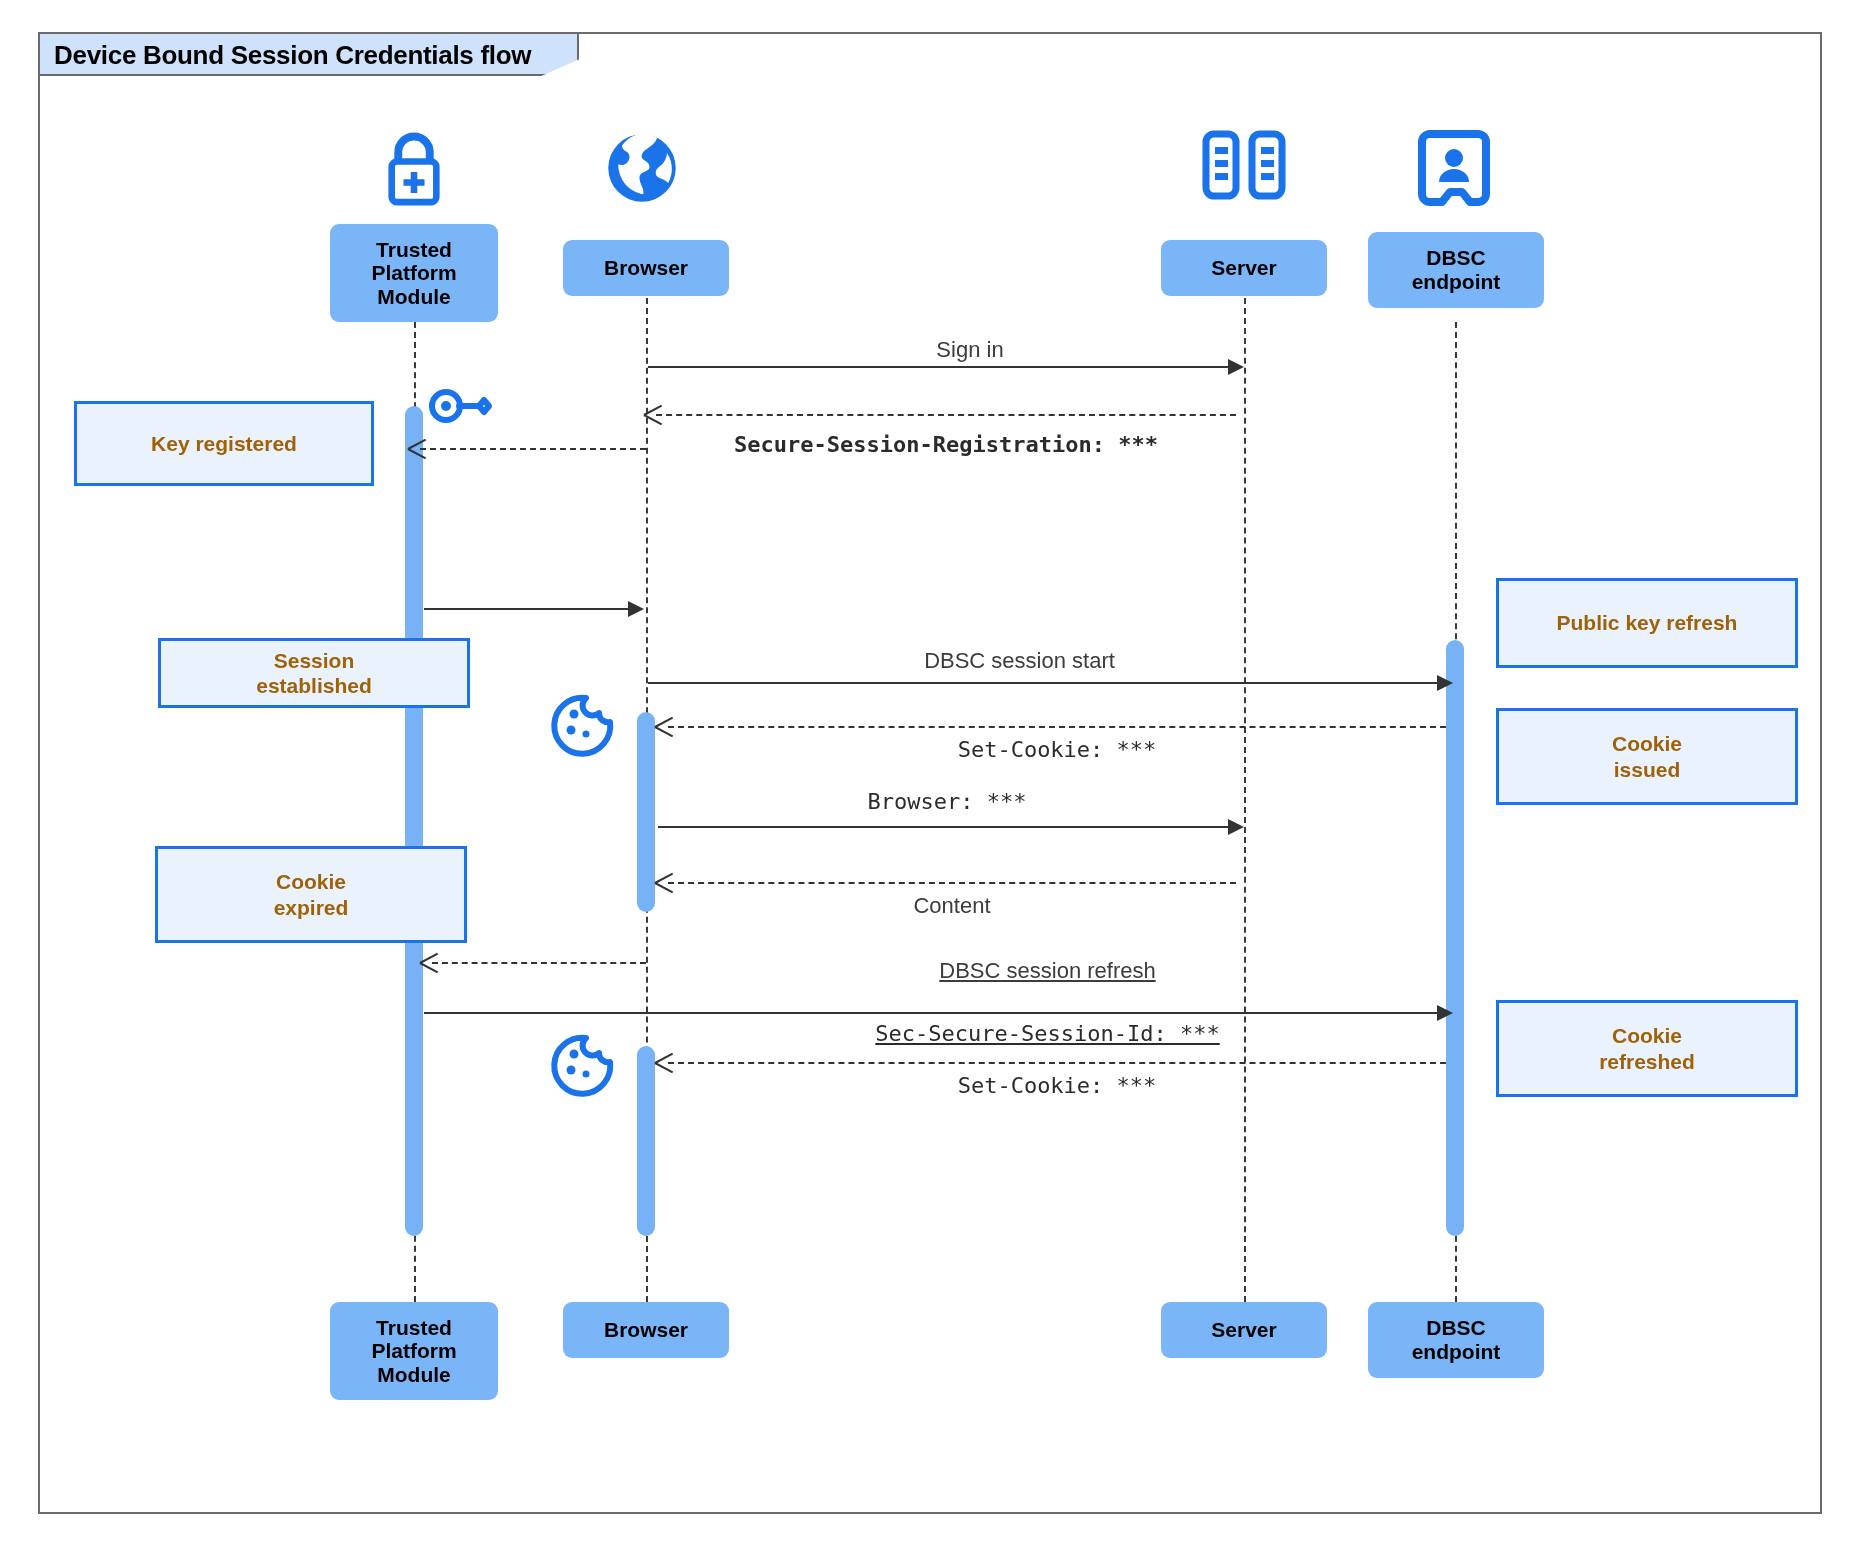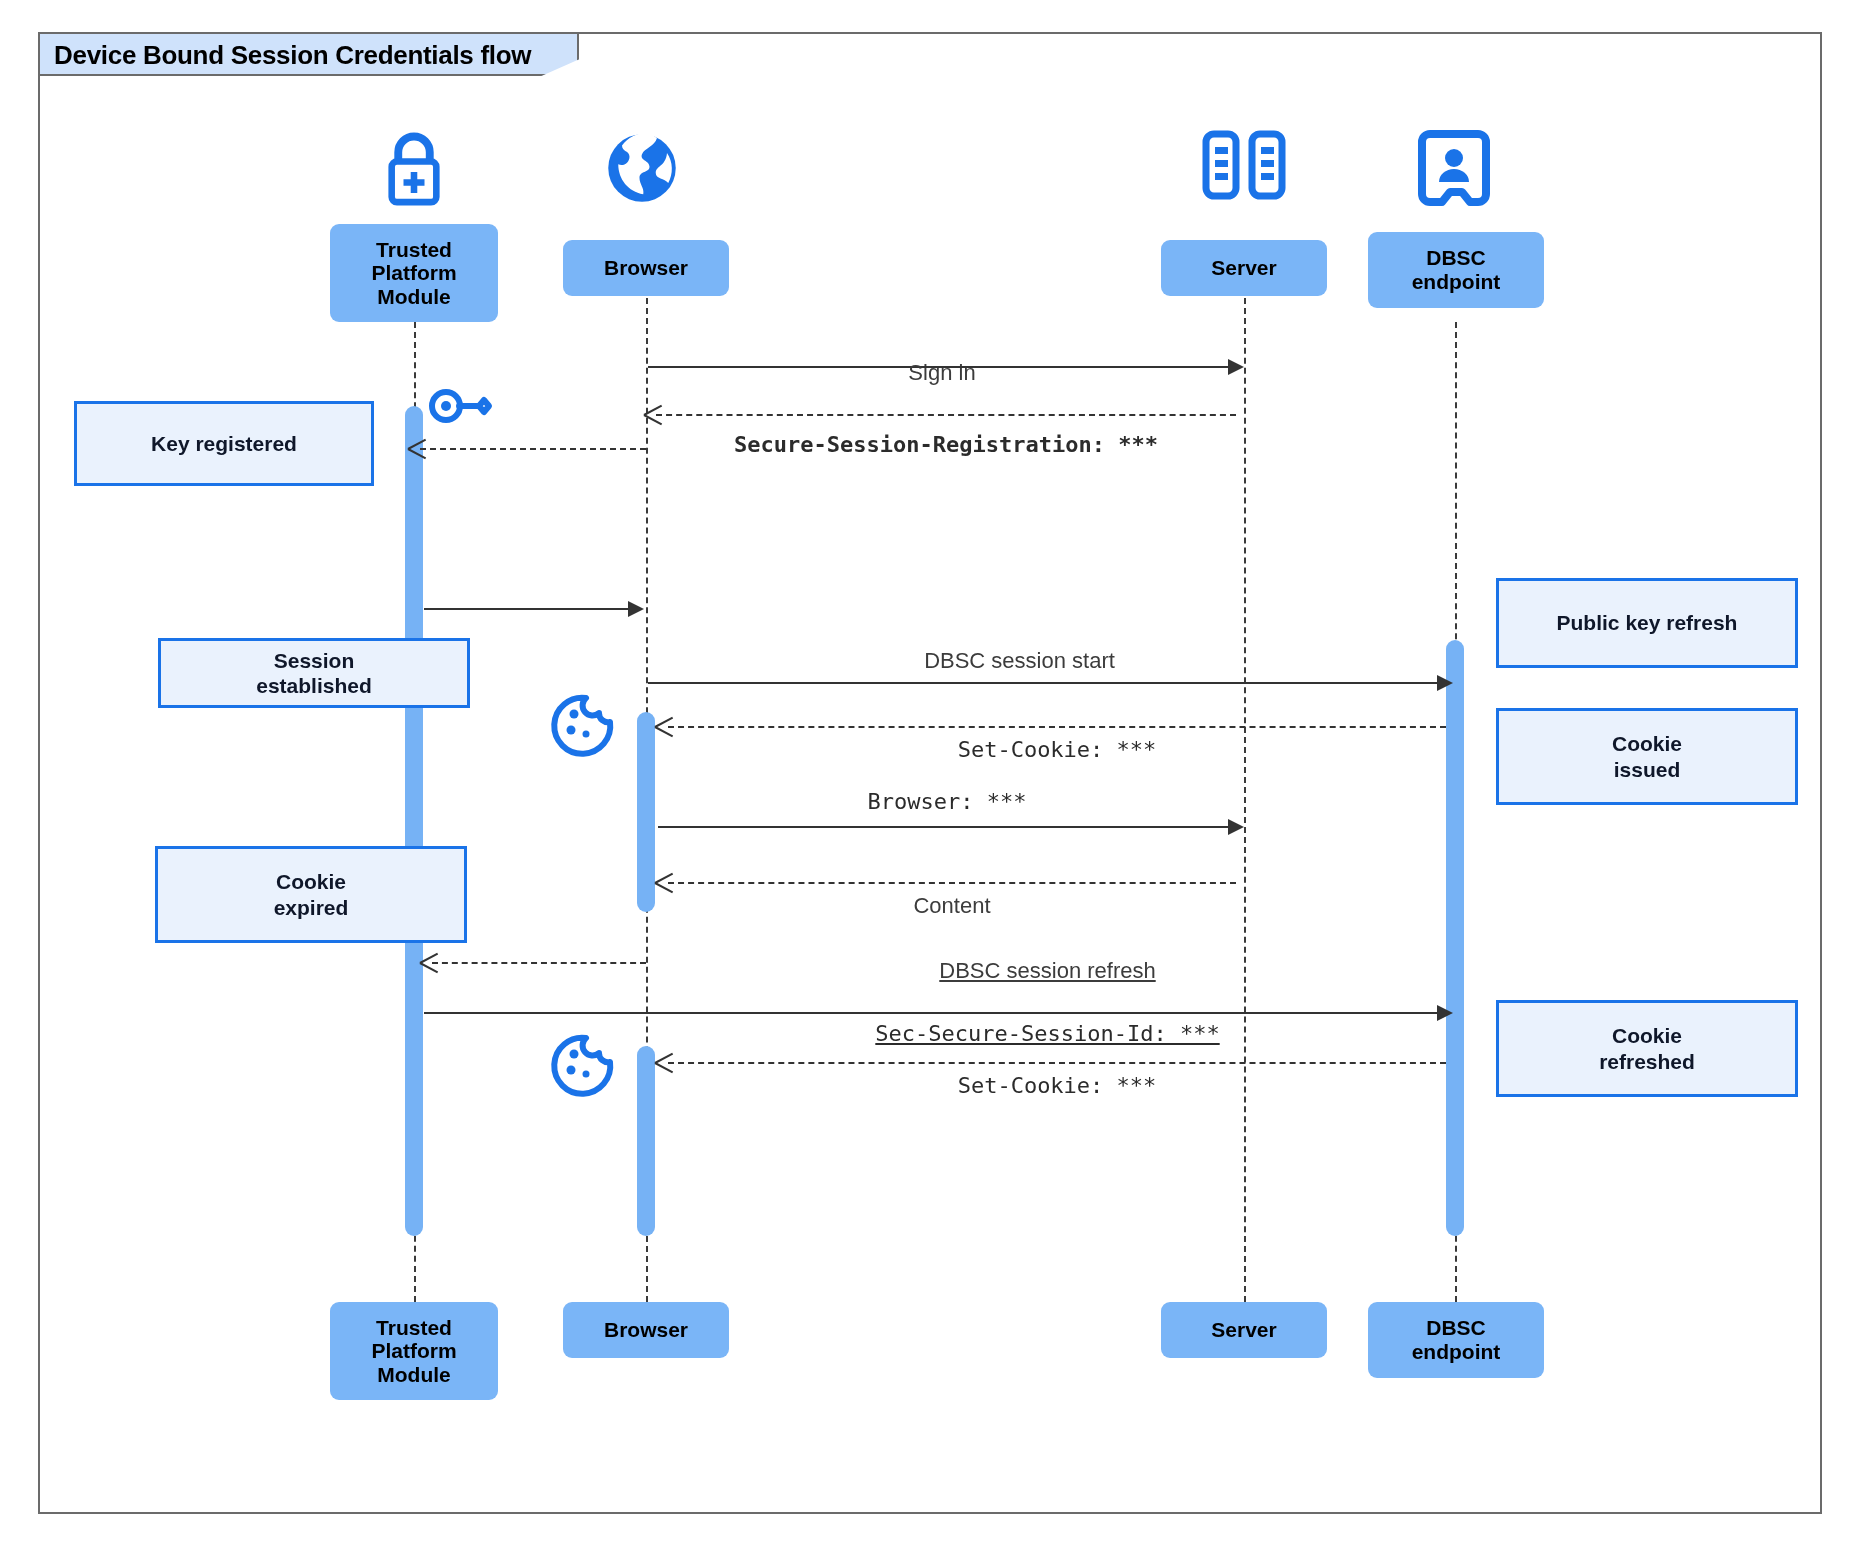--- a/index.html
+++ b/index.html
@@ -80,21 +80,21 @@
     position: absolute;
     background: #eaf2fd;
     border: 3px solid #1a73e8;
     box-sizing: border-box;
     display: flex;
     align-items: center;
     justify-content: center;
     text-align: center;
     font-size: 21px;
     font-weight: bold;
-    color: #0f172a;
+    color: #a16207;
     line-height: 1.2;
   }
 
   
   .msg-line {
     position: absolute;
     height: 0;
     border-top: 2px solid #333333;
   }
   .msg-line.dashed {
@@ -217,21 +217,21 @@
   <div class="participant" style="left:330px; top:1302px; width:168px; height:98px; white-space:pre-line;">Trusted
 Platform
 Module</div>
   <div class="participant" style="left:563px; top:1302px; width:166px; height:56px;">Browser</div>
   <div class="participant" style="left:1161px; top:1302px; width:166px; height:56px;">Server</div>
   <div class="participant" style="left:1368px; top:1302px; width:176px; height:76px; white-space:pre-line;">DBSC
 endpoint</div>
 
   <div class="msg-line" style="left:648px; top:366px; width:588px;"></div>
   <div class="arrow-head solid-right" style="left:1228px; top:359px;"></div>
-  <div class="msg-label" style="left:648px; top:337px; width:588px;margin-top:23px;">Sign in</div>
+  <div class="msg-label" style="left:676px; top:337px; width:588px;">Sign in</div>
 
   <div class="msg-line dashed" style="left:656px; top:414px; width:580px;"></div>
   <div class="arrow-head open-left" style="left:644px; top:405px;"></div>
   <div class="msg-label mono" style="left:656px; top:432px; width:580px;font-weight:bold;">Secure-Session-Registration: ***</div>
 
   <div class="msg-line dashed" style="left:420px; top:448px; width:226px;"></div>
   <div class="arrow-head open-left" style="left:408px; top:439px;"></div>
 
   <div class="icon" style="left:428px; top:385px;">
     <svg width="68" height="42" viewBox="0 0 68 42">

